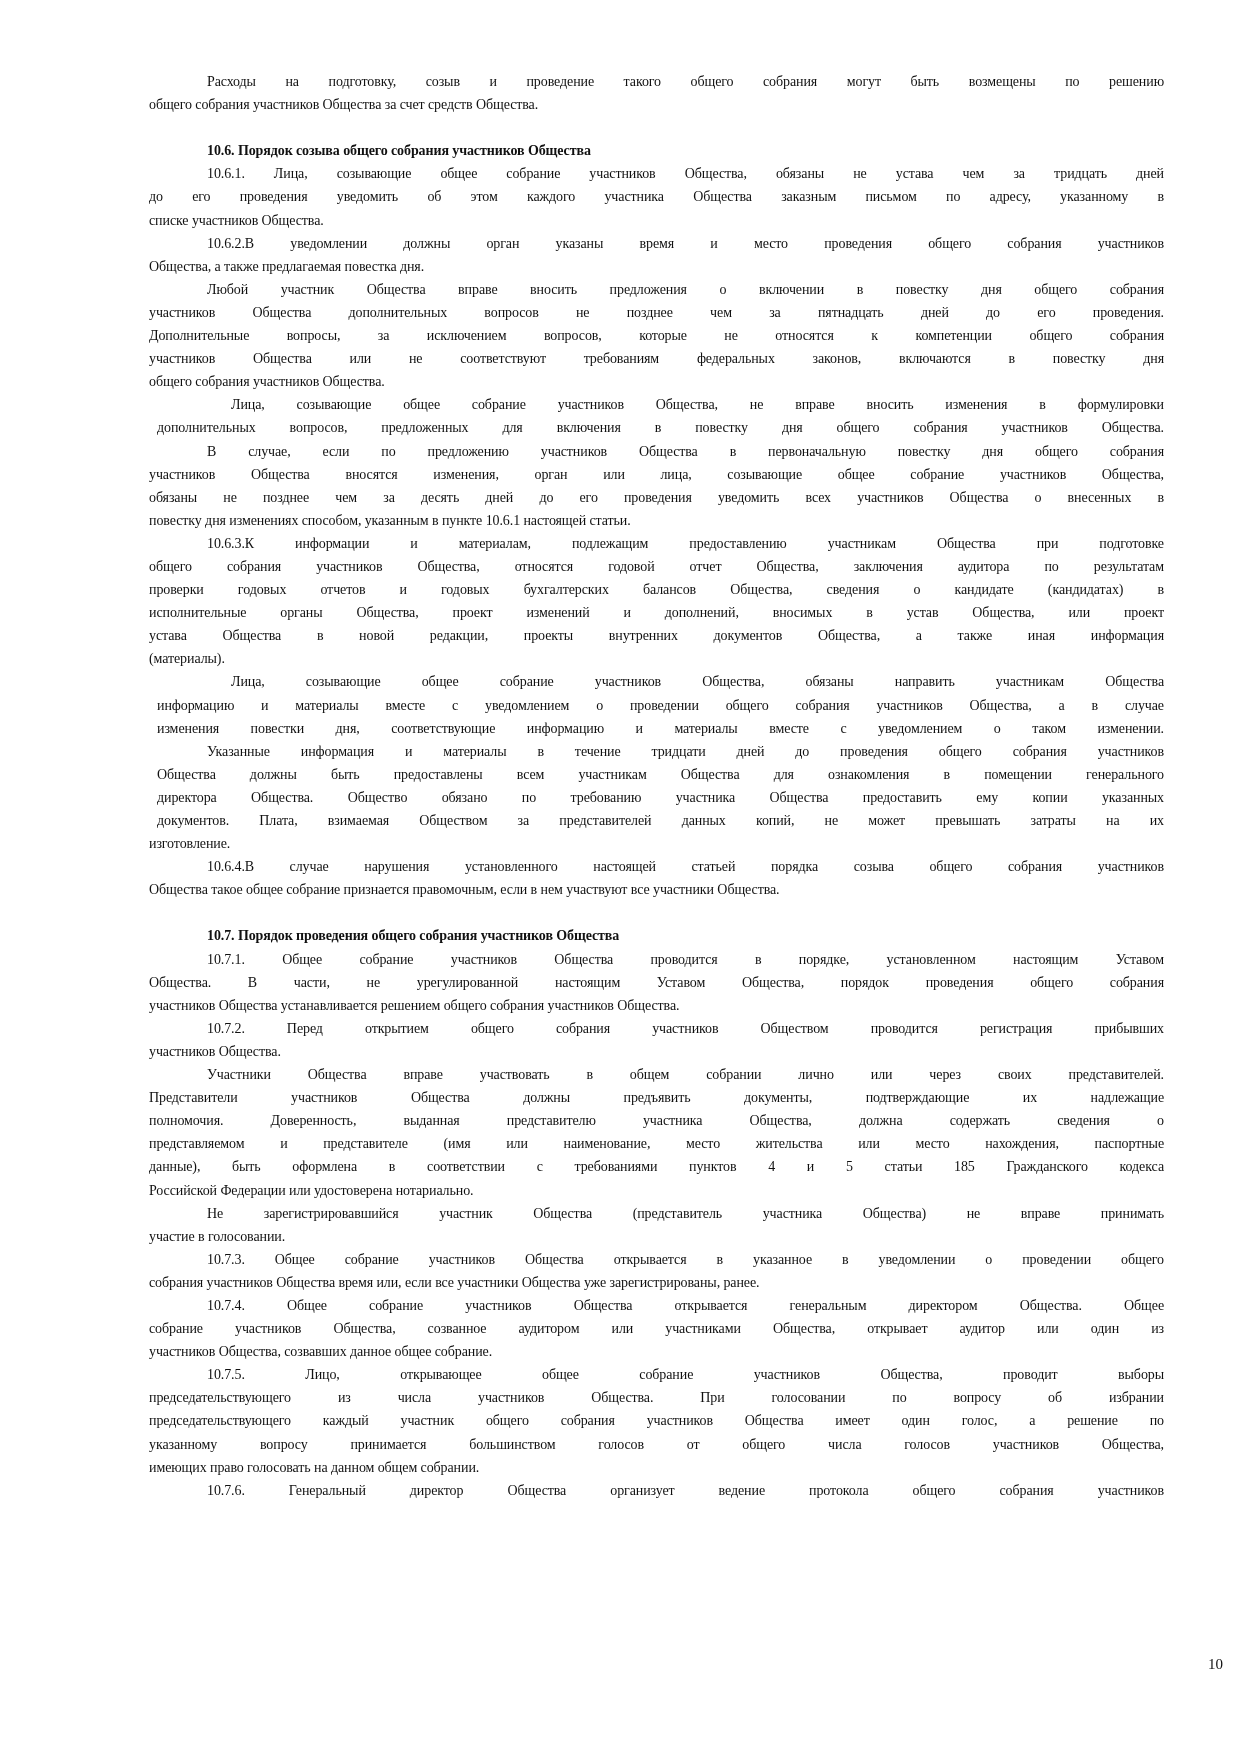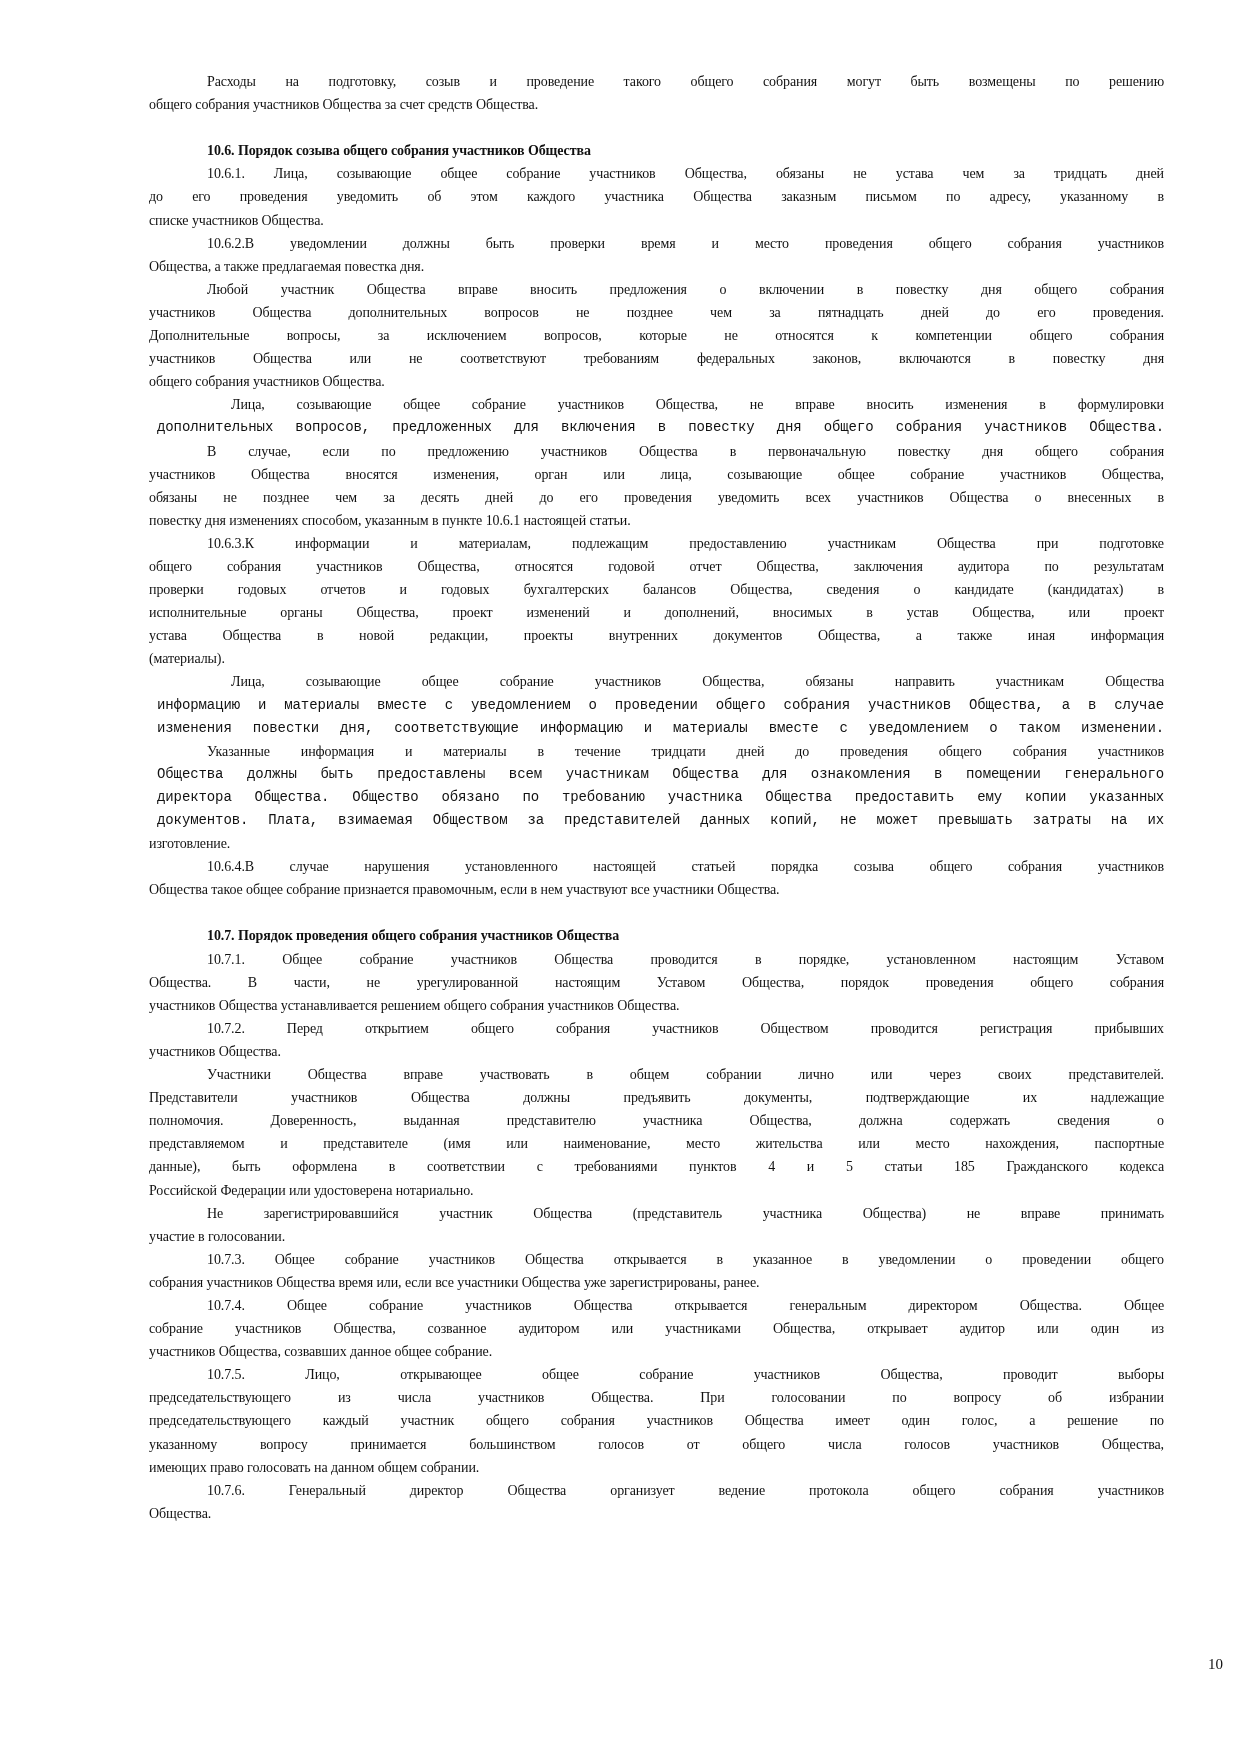--- a/index.html
+++ b/index.html
@@ -7,41 +7,41 @@
   #page { position: absolute; left: 0; top: 0; width: 1241px; height: 1755px; background: #fff; }
   #text {
     position: absolute; left: 133px; top: 70px; width: 1015px;
     font-family: "Liberation Serif", "DejaVu Serif", serif;
     font-size: 14px; color: #111; letter-spacing: -0.1px; margin-left: 16px;
   }
   .line { height: 23.1px; line-height: 23.1px; white-space: nowrap; overflow: visible; }
   .line.j { text-align: justify; text-align-last: justify; white-space: normal; overflow: hidden; }
   .line.ind { padding-left: 58px; }
   .line.ind2 { padding-left: 82px; }
-  .line.indc { padding-left: 8px; font-family: Liberation Mono, monospace; }
+  .line.indc { padding-left: 8px; }
   .line.b { font-weight: bold; }
   .line.blank { }
   #page-number {
     position: absolute; left: 1208px; top: 1656px;
     font-family: "Liberation Serif", "DejaVu Serif", serif; font-size: 15px; color: #111;
   }
 </style>
 </head>
 <body>
 
 <div id="page">
   <div id="text">
       <div class="line ind j">Расходы на подготовку, созыв и проведение такого общего собрания могут быть возмещены по решению</div>
       <div class="line ">общего собрания участников Общества за счет средств Общества.</div>
       <div class="line blank"></div>
       <div class="line ind b">10.6. Порядок созыва общего собрания участников Общества</div>
       <div class="line ind j">10.6.1. Лица, созывающие общее собрание участников Общества, обязаны не устава чем за тридцать дней</div>
       <div class="line j">до его проведения уведомить об этом каждого участника Общества заказным письмом по адресу, указанному в</div>
       <div class="line ">списке участников Общества.</div>
-      <div class="line ind j">10.6.2.В уведомлении должны быть проверки время и место проведения общего собрания участников</div>
+      <div class="line ind j">10.6.2.В уведомлении должны орган указаны время и место проведения общего собрания участников</div>
       <div class="line ">Общества, а также предлагаемая повестка дня.</div>
       <div class="line ind j">Любой участник Общества вправе вносить предложения о включении в повестку дня общего собрания</div>
       <div class="line j">участников Общества дополнительных вопросов не позднее чем за пятнадцать дней до его проведения.</div>
       <div class="line j">Дополнительные вопросы, за исключением вопросов, которые не относятся к компетенции общего собрания</div>
       <div class="line j">участников Общества или не соответствуют требованиям федеральных законов, включаются в повестку дня</div>
       <div class="line ">общего собрания участников Общества.</div>
       <div class="line ind2 j">Лица, созывающие общее собрание участников Общества, не вправе вносить изменения в формулировки</div>
       <div class="line indc j">дополнительных вопросов, предложенных для включения в повестку дня общего собрания участников Общества.</div>
       <div class="line ind j">В случае, если по предложению участников Общества в первоначальную повестку дня общего собрания</div>
       <div class="line j">участников Общества вносятся изменения, орган или лица, созывающие общее собрание участников Общества,</div>
@@ -82,16 +82,15 @@
       <div class="line ">собрания участников Общества время или, если все участники Общества уже зарегистрированы, ранее.</div>
       <div class="line ind j">10.7.4. Общее собрание участников Общества открывается генеральным директором Общества. Общее</div>
       <div class="line j">собрание участников Общества, созванное аудитором или участниками Общества, открывает аудитор или один из</div>
       <div class="line ">участников Общества, созвавших данное общее собрание.</div>
       <div class="line ind j">10.7.5. Лицо, открывающее общее собрание участников Общества, проводит выборы</div>
       <div class="line j">председательствующего из числа участников Общества. При голосовании по вопросу об избрании</div>
       <div class="line j">председательствующего каждый участник общего собрания участников Общества имеет один голос, а решение по</div>
       <div class="line j">указанному вопросу принимается большинством голосов от общего числа голосов участников Общества,</div>
       <div class="line ">имеющих право голосовать на данном общем собрании.</div>
       <div class="line ind j">10.7.6. Генеральный директор Общества организует ведение протокола общего собрания участников</div>
-      <div class="line ">Общества.</div>
     </div>
   <div id="page-number">10</div>
 </div>
 
 </body></html>

